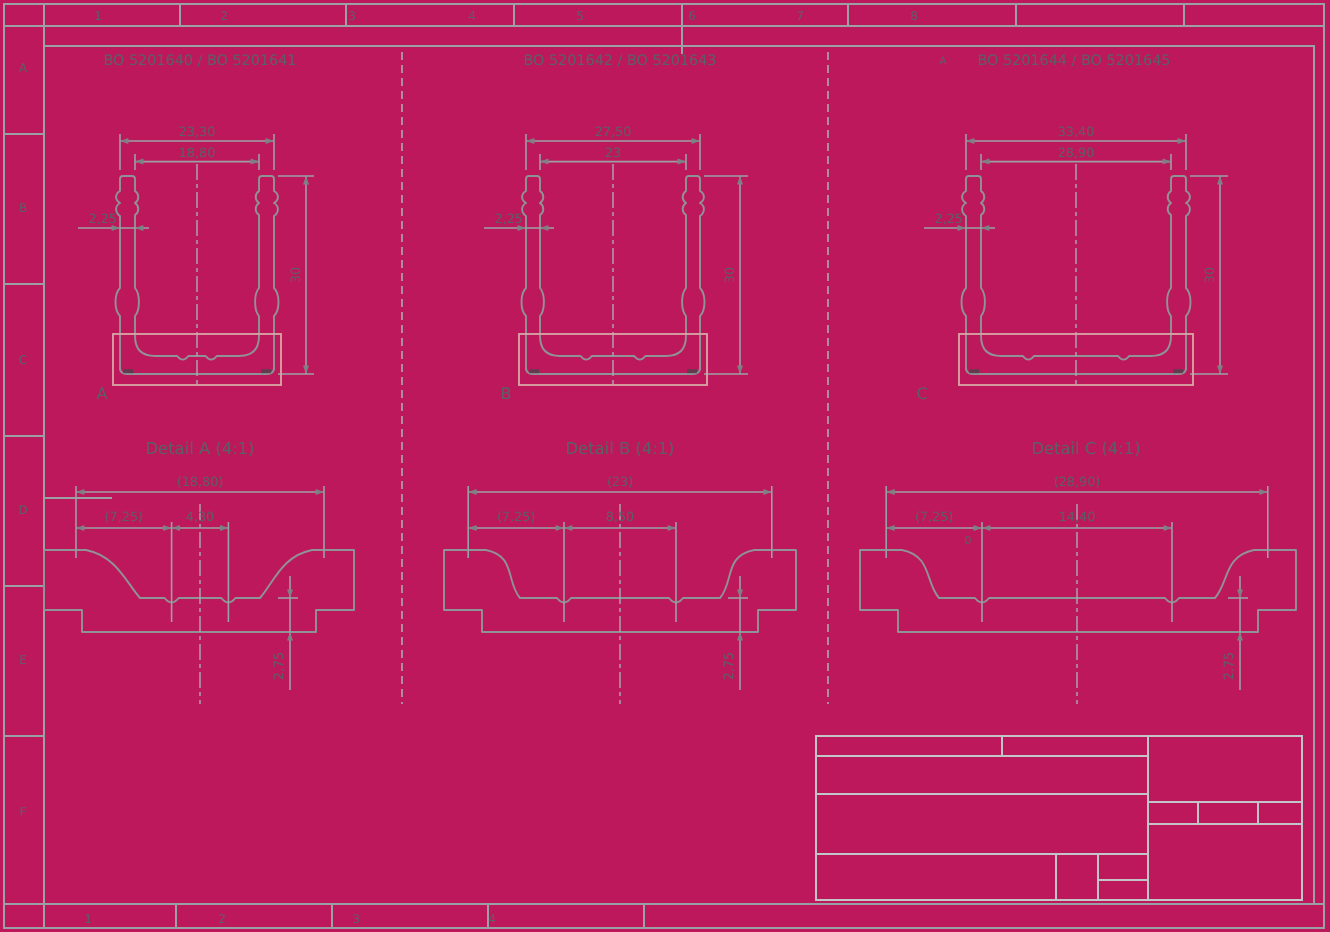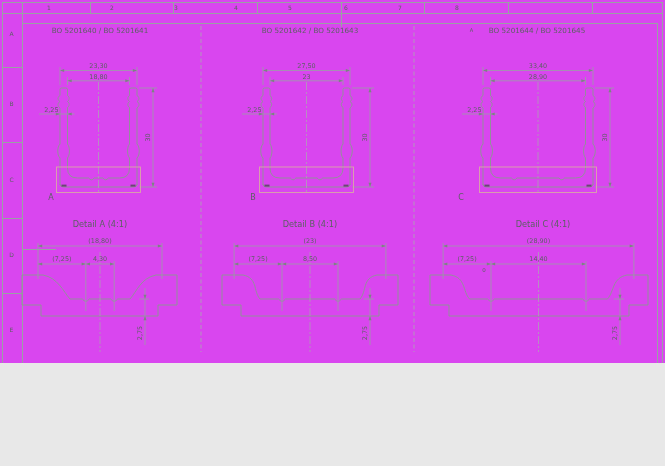--- a/index.html
+++ b/index.html
@@ -1,16 +1,16 @@
 <!DOCTYPE html>
 <html><head>
 <meta charset="utf-8">
 <style>
   html,body{margin:0;padding:0;background:#e8e8e8}
-  .wrap{position:relative;width:665px;height:363px;background:#d946ef;overflow:hidden}
+  .wrap{position:relative;width:665px;height:466px;background:#be185d;overflow:hidden}
   svg{display:block}
   .t{font-family:"DejaVu Sans","Liberation Sans",sans-serif;fill:#5c6064}
 </style>
 </head>
 <body>
 
 <div class="wrap">
   <svg id="cad" width="665" height="466" viewBox="0 0 665 466">
 
     <g stroke="#c3c6c9" stroke-width="0.9" fill="none" shape-rendering="crispEdges">

